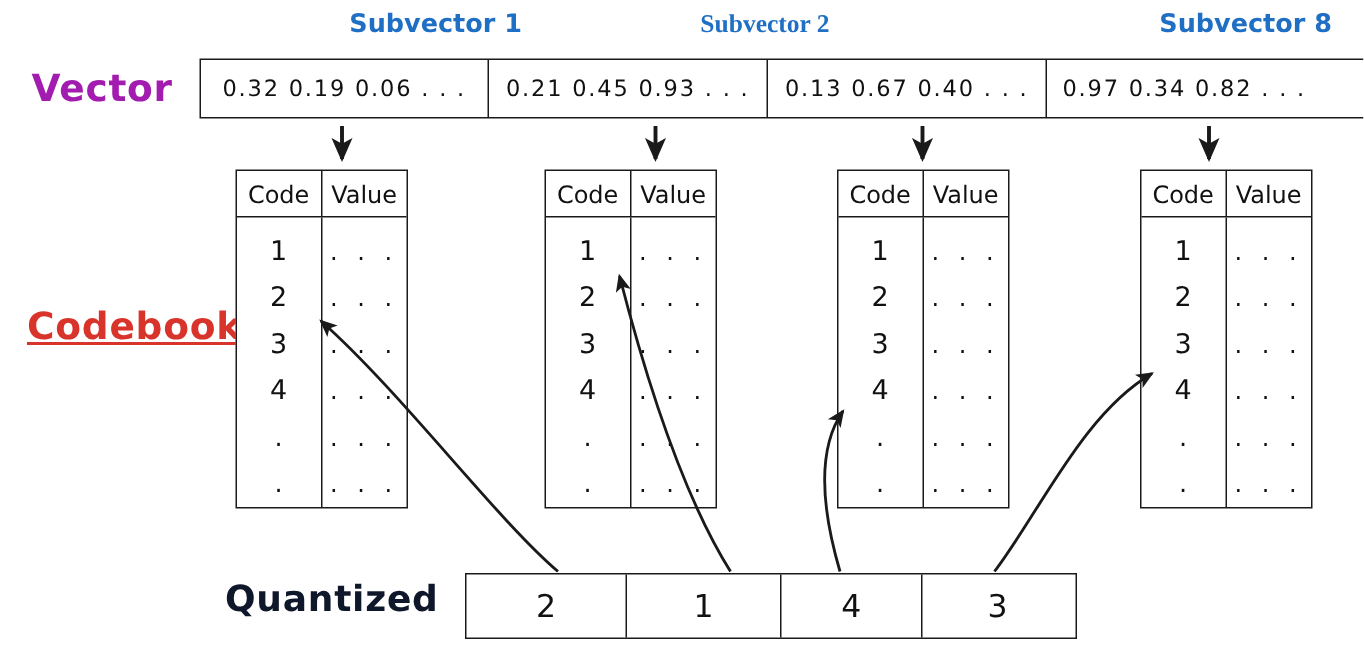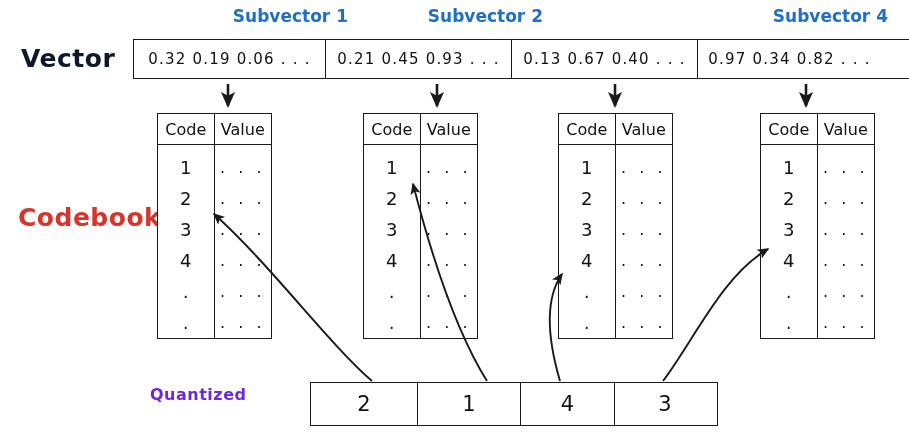--- a/index.html
+++ b/index.html
@@ -20,30 +20,31 @@
   
   .side-label {
     font-family: "DejaVu Sans", sans-serif;
     font-weight: 700;
     font-size: 25px;
     letter-spacing: 0.5px;
     white-space: nowrap;
   }
   #vector-label {
     left: 21px; top: 44px;
-    color: #0f172a;
+    color: #a21caf;
   }
   #codebook-label {
     left: 18px; top: 203px;
     color: #d9342b;
+    text-decoration: underline;
   }
   #quantized-label {
     left: 150px; top: 385px;
-    color: #6d28d9;
-    font-size: 16px;
+    color: #0f172a;
+    font-size: 24px;
   }
 
   
   .subvector-caption {
     color: #1f6fc4;
     font-family: "DejaVu Sans", sans-serif;
     font-weight: 600;
     font-size: 17px;
     text-align: right;
     white-space: nowrap;
@@ -153,22 +154,22 @@
     width: 909px; height: 432px;
     pointer-events: none;
   }
 </style>
 </head>
 <body>
 
 <div id="canvas">
 
   <div class="abs subvector-caption" style="left:158px;top:6px;width:190px;">Subvector 1</div>
-  <div class="abs subvector-caption" style="left:353px;top:6px;width:190px;">Subvector 2</div>
-  <div class="abs subvector-caption" style="left:698px;top:6px;width:190px;">Subvector 4</div>
+  <div class="abs subvector-caption" style="left:363px;top:6px;width:190px;font-family:Liberation Serif, serif;">Subvector 2</div>
+  <div class="abs subvector-caption" style="left:698px;top:6px;width:190px;">Subvector 8</div>
 
   <div class="abs side-label" id="vector-label">Vector</div>
   <div class="abs side-label" id="codebook-label">Codebook</div>
   <div class="abs side-label" id="quantized-label">Quantized</div>
 
   <div class="abs" id="vector-strip">
     <div class="vcell" style="width:192px;">0.32  0.19  0.06 . . .</div>
     <div class="vcell" style="width:186px;">0.21  0.45  0.93 . . .</div>
     <div class="vcell" style="width:186px;">0.13  0.67  0.40 . . .</div>
     <div class="vcell" style="width:183px;">0.97  0.34  0.82 . . .</div>

